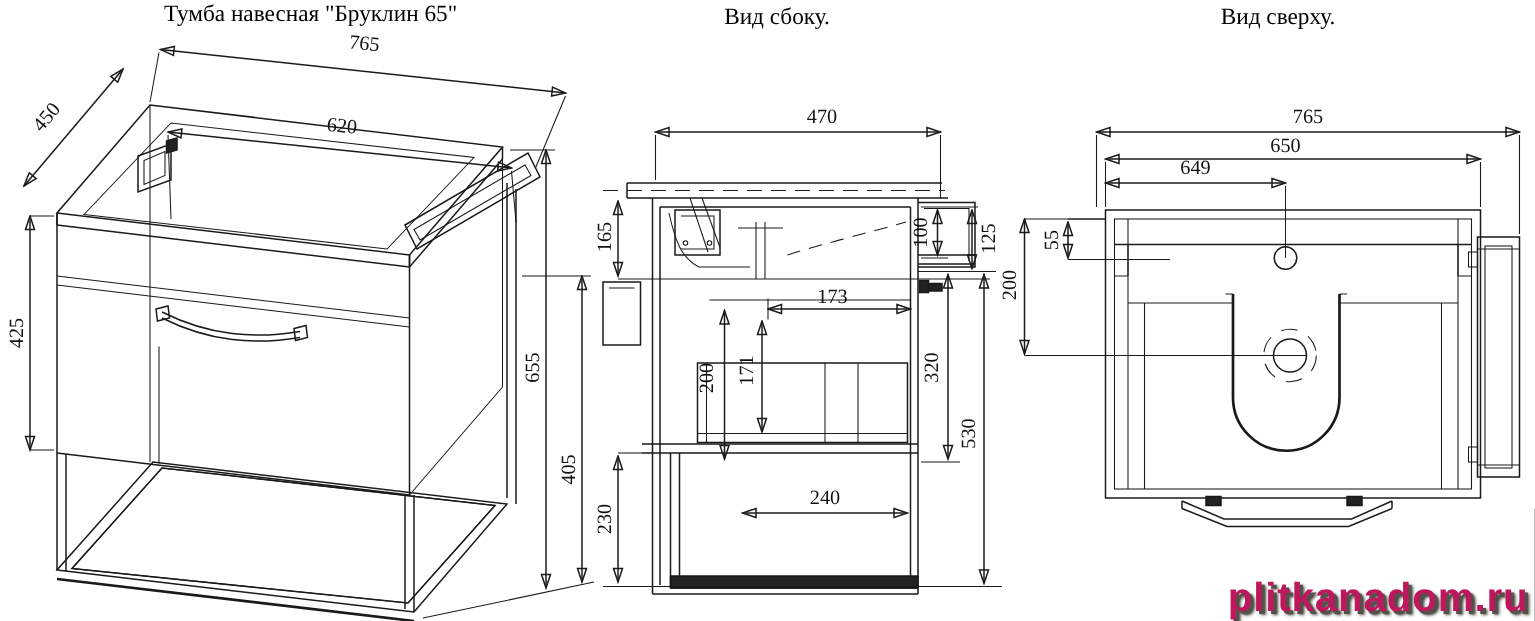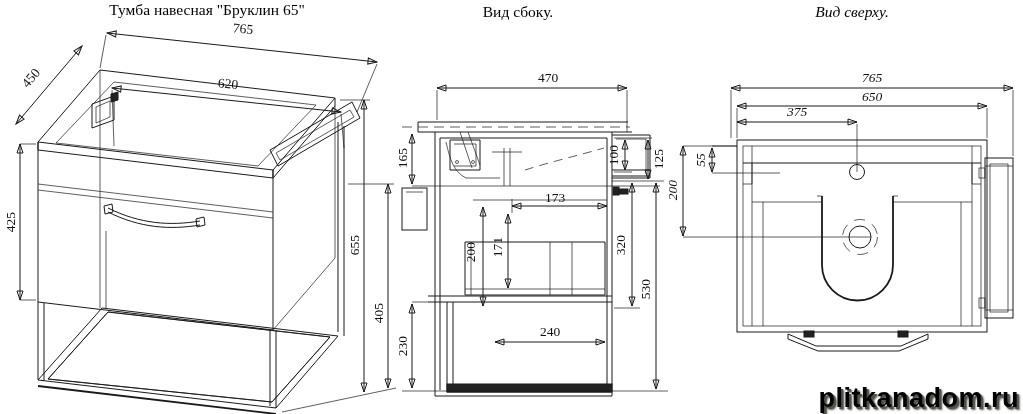--- a/index.html
+++ b/index.html
@@ -3,42 +3,42 @@
 <meta charset="utf-8">
 <style>
   html,body{margin:0;padding:0;background:#888;}
   #stage{
     position:relative;width:1023px;height:414px;background:#ffffff;
     overflow:hidden;font-family:"Liberation Serif",serif;color:#111;
   }
   .panel{position:absolute;top:0;height:414px;}
   #p-persp{left:0;width:400px;}
   #p-side{left:400px;width:270px;text-align:right;}
-  #p-top{left:670px;width:353px;font-style:italic;}
+  #p-top{left:670px;width:353px;}
   svg{position:absolute;left:0;top:0;}
   svg path, svg line, svg rect, svg circle, svg polygon, svg polyline{
     stroke:#1a1a1a;stroke-width:1;fill:none;
   }
   .thin{stroke-width:0.7;}
   .thick{stroke-width:1.8;}
   .dark{fill:#222;}
   .dim{
     position:absolute;font-size:13.5px;line-height:1;white-space:nowrap;
     transform:translate(-50%,-50%);color:#111;
   }
   .r90{transform:translate(-50%,-50%) rotate(-90deg);}
   .vtitle{
     position:absolute;font-size:15.5px;white-space:nowrap;
     transform:translate(-50%,-50%);color:#000;
   }
   #watermark{
     position:absolute;right:4px;bottom:0px;
     font-family:"Liberation Sans",sans-serif;font-weight:700;
     font-size:27px;letter-spacing:0.5px;
-    color:#000000;text-shadow:2px 2px 0 #52524a,3px 3px 2px #52524a;
+    color:#be185d;text-shadow:2px 2px 0 #52524a,3px 3px 2px #52524a;
   }
 </style>
 </head>
 <body>
 
 <div id="stage">
 
   <div class="panel" id="p-persp">
     <svg width="400" height="414" viewBox="0 0 400 414">
       <defs>
@@ -265,20 +265,20 @@
         <path d="M67,122 H187" marker-start="url(#a3)" marker-end="url(#a3)"></path>
         <path d="M42,148 V172" marker-start="url(#a3)" marker-end="url(#a3)"></path>
         <path d="M42,146 H67 M42,173 H110" class="thin"></path>
         <path d="M13,146 V236" marker-start="url(#a3)" marker-end="url(#a3)"></path>
         <path d="M13,146 H67" class="thin"></path>
       </g>
     </svg>
 
     <span class="vtitle" style="left:182px;top:12px">Вид сверху.</span>
     <span class="dim" style="left:202px;top:78px">765</span>
-    <span class="dim" style="left:202px;top:97px">650</span>
-    <span class="dim" style="left:127px;top:112px">375</span>
+    <span class="dim" style="left:187px;top:97px">650</span>
+    <span class="dim" style="left:127px;top:112px">649</span>
     <span class="dim r90" style="left:31px;top:160px">55</span>
     <span class="dim r90" style="left:3px;top:190px">200</span>
   </div>
 
   <div id="watermark">plitkanadom.ru</div>
 </div>
 
 </body></html>

